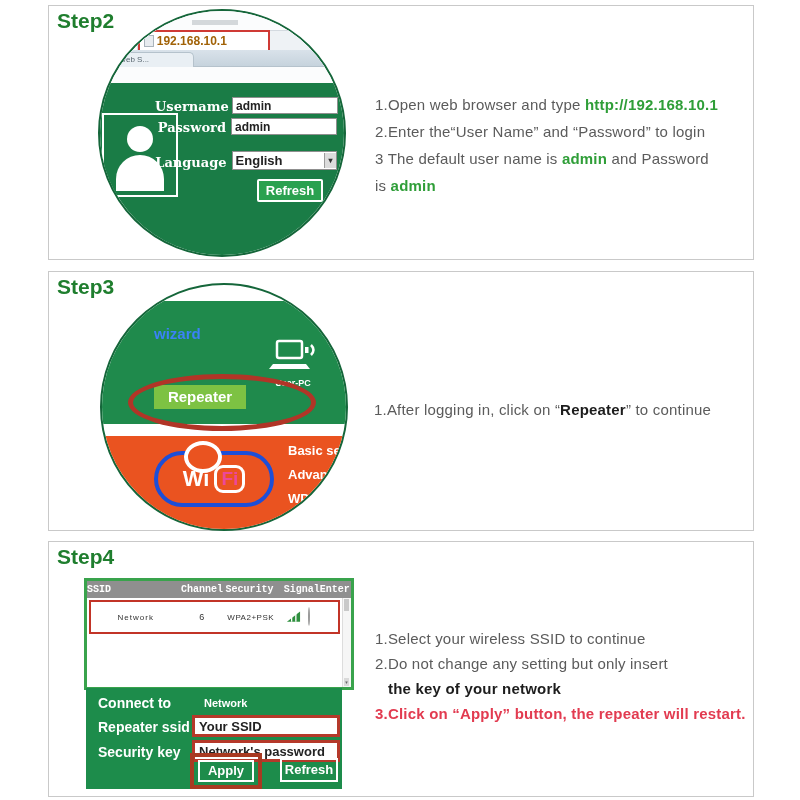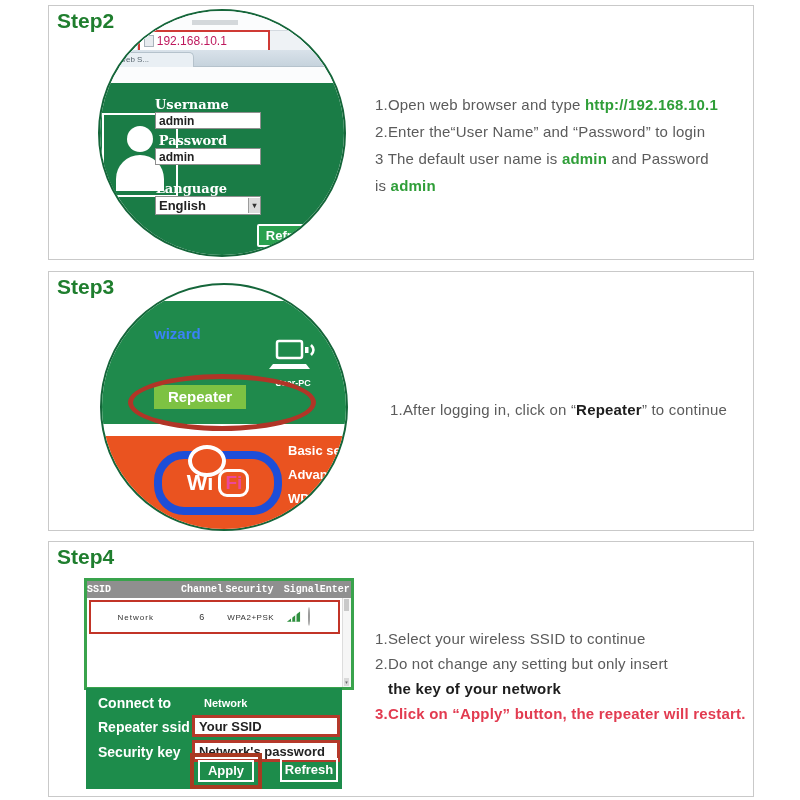--- a/index.html
+++ b/index.html
@@ -14,35 +14,35 @@
   .circle{position:absolute;border-radius:50%;overflow:hidden;border:2px solid #15663a;background:#fff;}
   #circle2{left:49px;top:3px;width:244px;height:244px;}
   #circle3{left:51px;top:11px;width:244px;height:244px;}
   
   .browser{position:absolute;top:0;left:0;right:0;height:72px;background:#fbfcfd;}
   .smudge{position:absolute;top:9px;left:92px;width:46px;height:5px;background:#d4d8db;}
   .addr-row{position:absolute;top:19px;left:22px;right:8px;height:22px;display:flex;align-items:center;}
   .star{color:#f0b42c;font-size:12px;margin-right:4px;}
   .omnibox{flex:1;height:20px;background:#eef2f5;border:1px solid #d4dae0;display:flex;align-items:center;}
   .addr-red{height:18px;width:128px;background:#fff;border:2px solid #cf3a35;display:flex;align-items:center;
-            font-size:12px;color:#be185d;font-weight:normal;}
+            font-size:12px;color:#a16207;font-weight:bold;}
   .page-ico{width:8px;height:10px;background:#e7ebef;border:1px solid #aab4bc;margin:0 3px 0 4px;}
   .bm-row{position:absolute;top:45px;left:4px;height:8px;display:flex;gap:7px;align-items:center;}
   .bm-bar{height:6px;background:#c3ccd2;}
   .tab-row{position:absolute;top:39px;left:0;right:0;height:16px;
            background:linear-gradient(#d9e2ea,#c6d3dd);border-bottom:1px solid #b5c2cc;}
   .tab{position:absolute;left:0px;top:2px;width:86px;height:14px;background:#e9eff4;
        border-radius:5px 5px 0 0;border:1px solid #b5c2cc;border-bottom:none;
        font-size:8px;color:#5a6770;line-height:14px;padding-left:6px;white-space:nowrap;overflow:hidden;}
   .cgreen{position:absolute;top:72px;left:0;right:0;bottom:0;background:#1a7c46;}
   .avatar{position:absolute;left:2px;top:30px;width:72px;height:80px;border:2px solid #fff;background:#1a7c46;}
   .avatar .head{position:absolute;left:23px;top:11px;width:26px;height:26px;border-radius:50%;background:#fff;}
   .avatar .body{position:absolute;left:12px;top:40px;width:48px;height:36px;border-radius:24px 24px 0 0;background:#fff;}
   .login-form{position:absolute;left:55px;top:14px;width:182px;}
-  .lrow{display:flex;align-items:flex-start;flex-direction:column;}
+  .lrow{display:flex;align-items:flex-end;}
   .llabel{width:72px;text-align:right;margin-right:5px;color:#fff;font-weight:bold;
           font-family:"DejaVu Serif",serif;font-size:13px;}
   .lrow input{width:98px;height:15px;border:1px solid #8f8f8f;font-size:12px;font-weight:bold;color:#222;
               padding:0 3px;font-family:"Liberation Sans",sans-serif;}
   .sel{width:104px;height:17px;background:#fff;border:1px solid #8f8f8f;display:flex;align-items:center;
        font-size:13px;font-weight:bold;color:#222;}
   .sel .sel-txt{flex:1;padding-left:3px;}
   .sel .sel-arrow{width:11px;height:15px;background:#dcdcdc;border-left:1px solid #9c9c9c;
        font-size:8px;line-height:15px;text-align:center;color:#333;}
   .submit-row{display:flex;justify-content:flex-end;padding-right:14px;}
@@ -60,21 +60,21 @@
   .band-orange{position:absolute;left:0;top:151px;width:100%;height:93px;background:#ea5320;}
   .wizard-label{position:absolute;left:52px;top:40px;color:#3b82f6;font-weight:bold;font-size:15px;}
   .ap-box{position:absolute;left:68px;top:62px;width:132px;height:25px;background:#fff;border:1px solid #dcdcdc;
           color:#9a9a9a;font-size:16px;font-weight:bold;text-align:center;line-height:25px;}
   .userpc{position:absolute;left:163px;top:54px;width:56px;text-align:center;}
   .userpc .lbl{font-size:9px;color:#fff;font-weight:bold;margin-top:1px;}
   .rep-btn{position:absolute;left:52px;top:100px;width:92px;height:24px;background:#7dc243;color:#fff;
            font-size:15px;font-weight:bold;text-align:center;line-height:24px;}
   .red-oval{position:absolute;left:26px;top:89px;width:178px;height:47px;border:5px solid #b13527;
             border-radius:50%;pointer-events:none;}
-  .wifi-cloud{position:absolute;left:52px;top:166px;width:112px;height:48px;border:8px solid #1d4ed8;
+  .wifi-cloud{position:absolute;left:52px;top:166px;width:112px;height:48px;border:4px solid #1d4ed8;
               border-radius:30px;display:flex;align-items:center;justify-content:center;gap:5px;}
   .wifi-cloud::before{content:"";position:absolute;top:-14px;left:26px;width:30px;height:24px;
               border:4px solid #fff;border-radius:50%;background:#ea5320;}
   .wifi-wi{font-size:22px;font-weight:bold;color:#fff;position:relative;z-index:1;}
   .wifi-fi{font-size:19px;font-weight:bold;color:#ec4899;border:3px solid #fff;border-radius:9px;
            padding:0 4px;position:relative;z-index:1;}
   .wifi-menu{position:absolute;left:186px;top:158px;width:110px;color:#fff;font-size:13px;font-weight:bold;}
   .wifi-menu div{margin-bottom:9px;white-space:nowrap;}
   
   .scan-table{position:absolute;left:35px;top:36px;width:264px;height:106px;border:3px solid #39a34c;background:#fff;}
@@ -200,21 +200,21 @@
       <span class="wifi-fi">Fi</span>
     </div>
 
     <div class="wifi-menu">
       <div>Basic setting</div>
       <div>Advanced</div>
       <div>WPS</div>
     </div>
   </div>
 
-  <div class="instr" style="left:341px;top:124px;">
+  <div class="instr" style="left:325px;top:124px;">
     <div class="line"><span class="t-gray">1.After logging in, click on “</span><span class="t-bold">Repeater</span><span class="t-gray">” to continue</span></div>
   </div>
 </div>
 
 <div class="panel" id="panel3">
   <div class="step-title">Step4</div>
 
   <div class="scan-table">
     <div class="scan-head">
       <span class="col-ssid">SSID</span>

